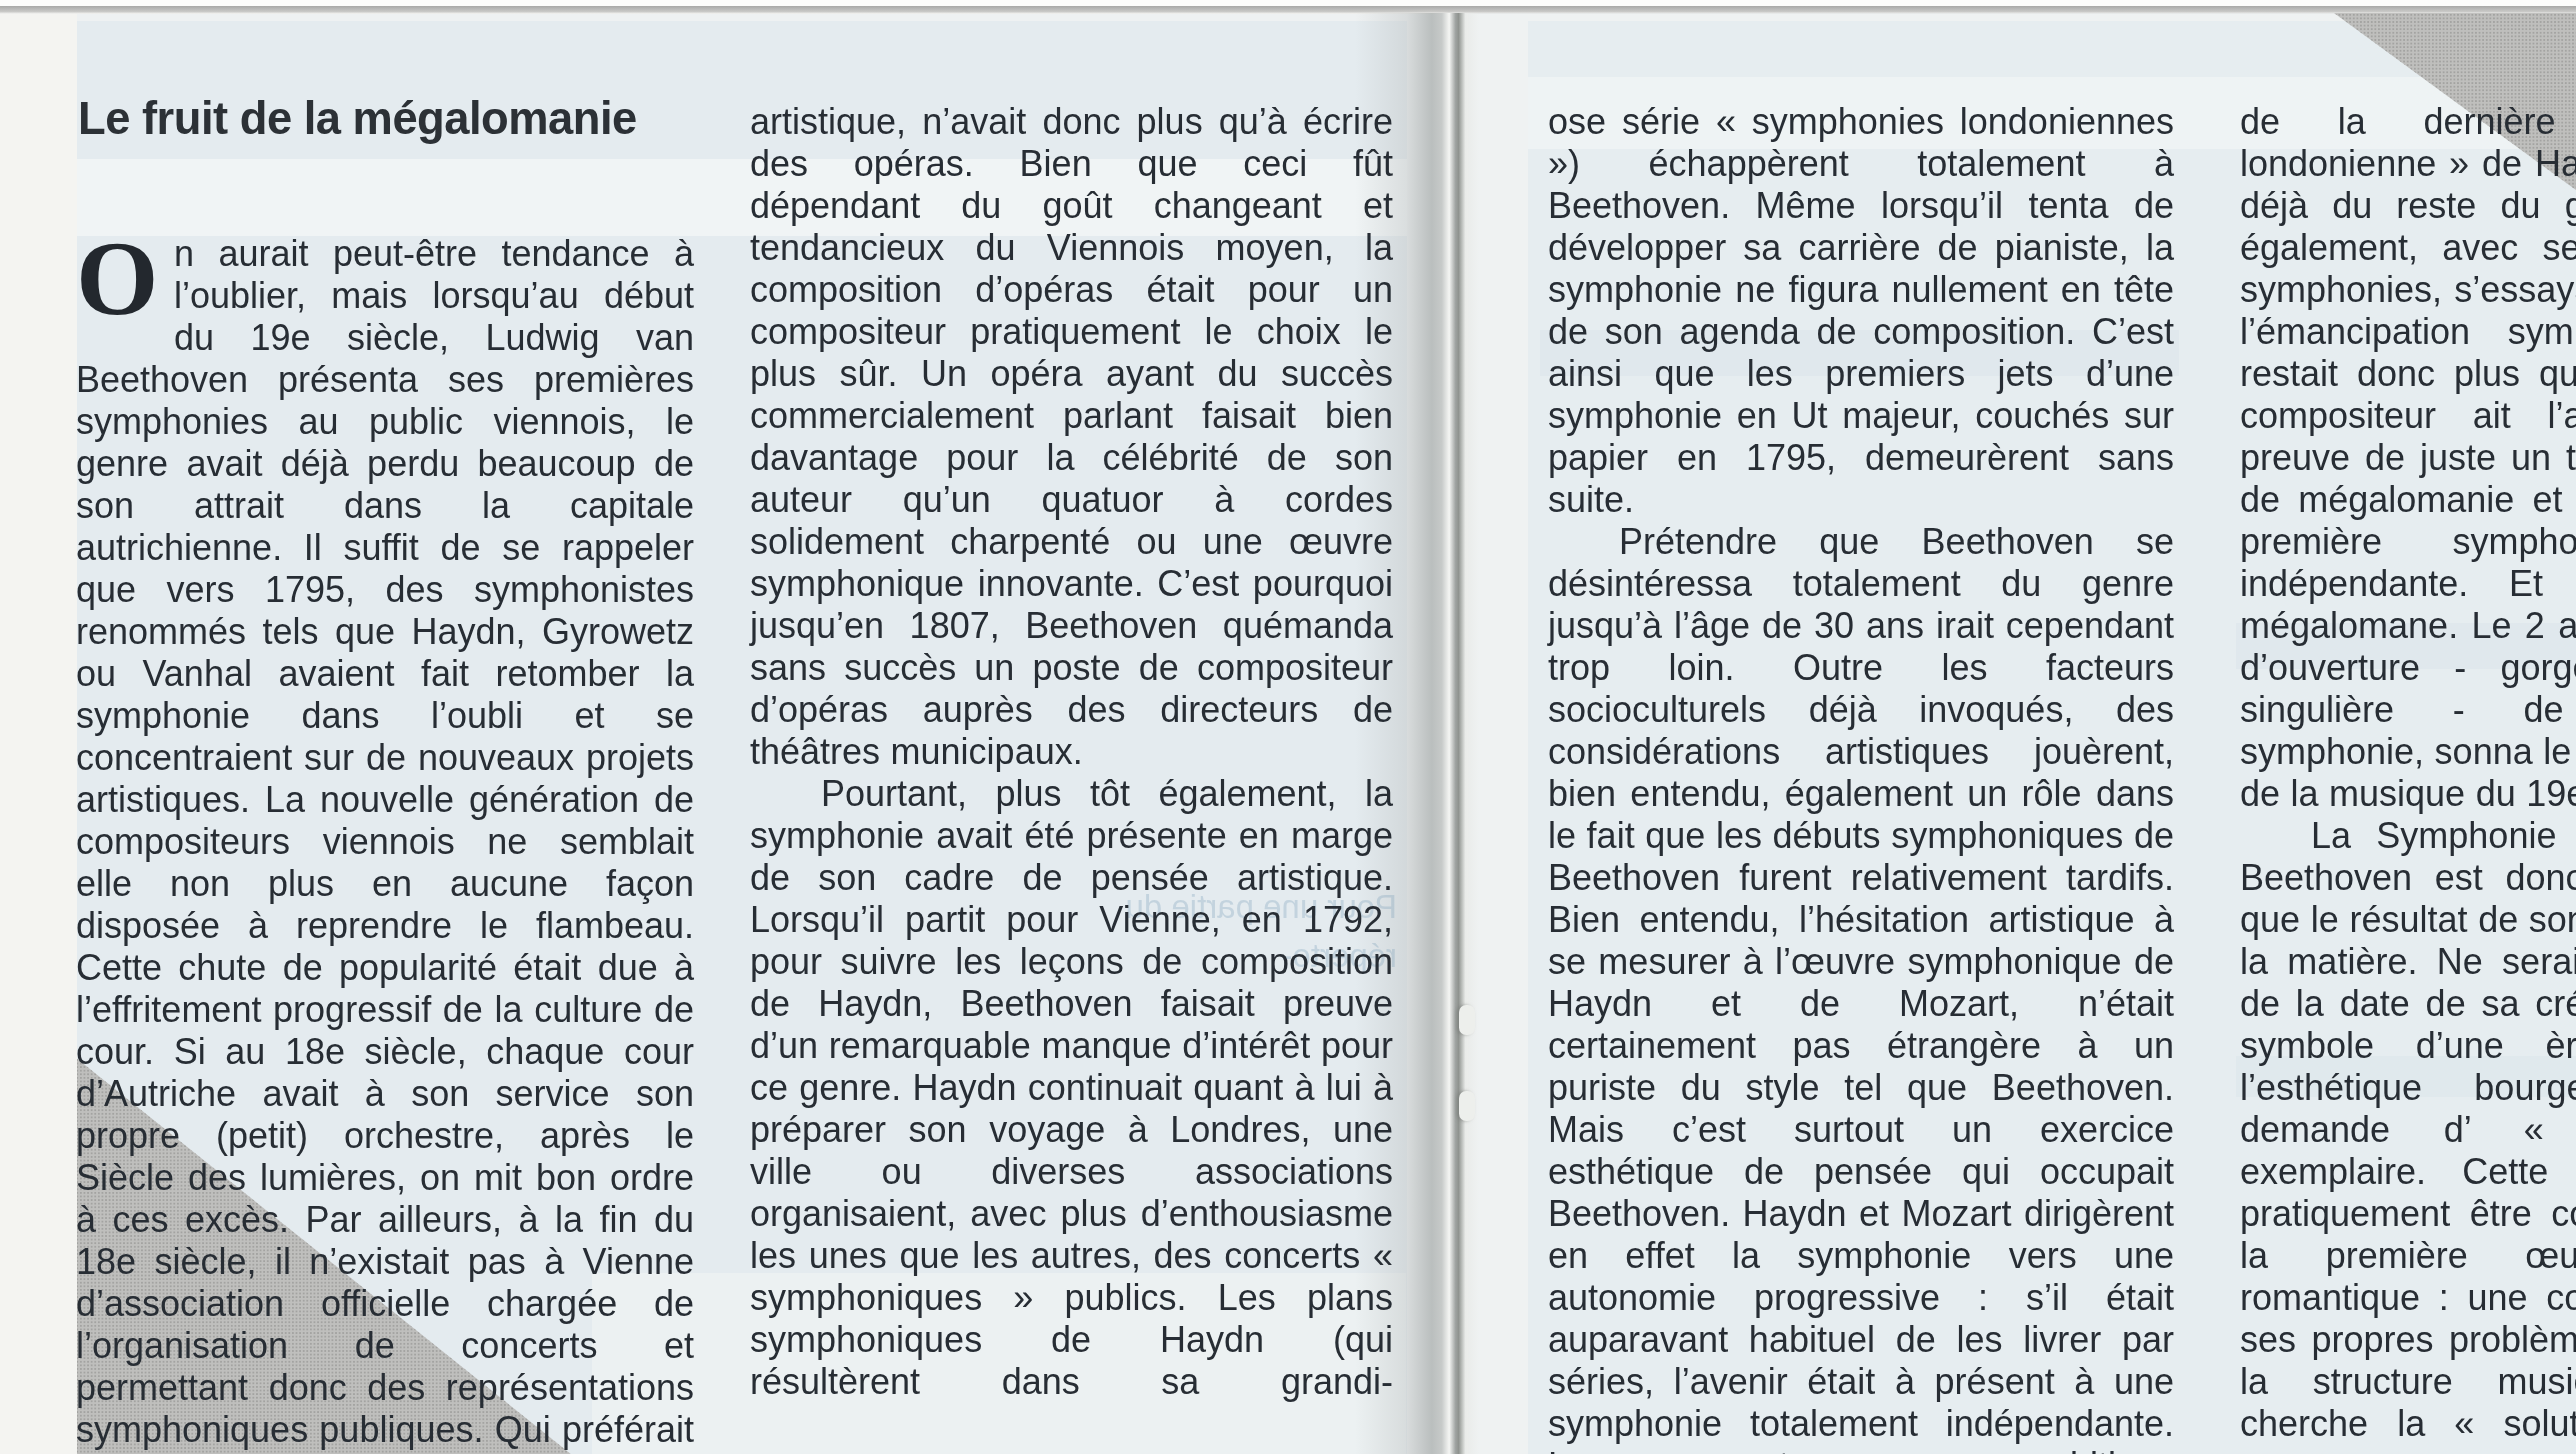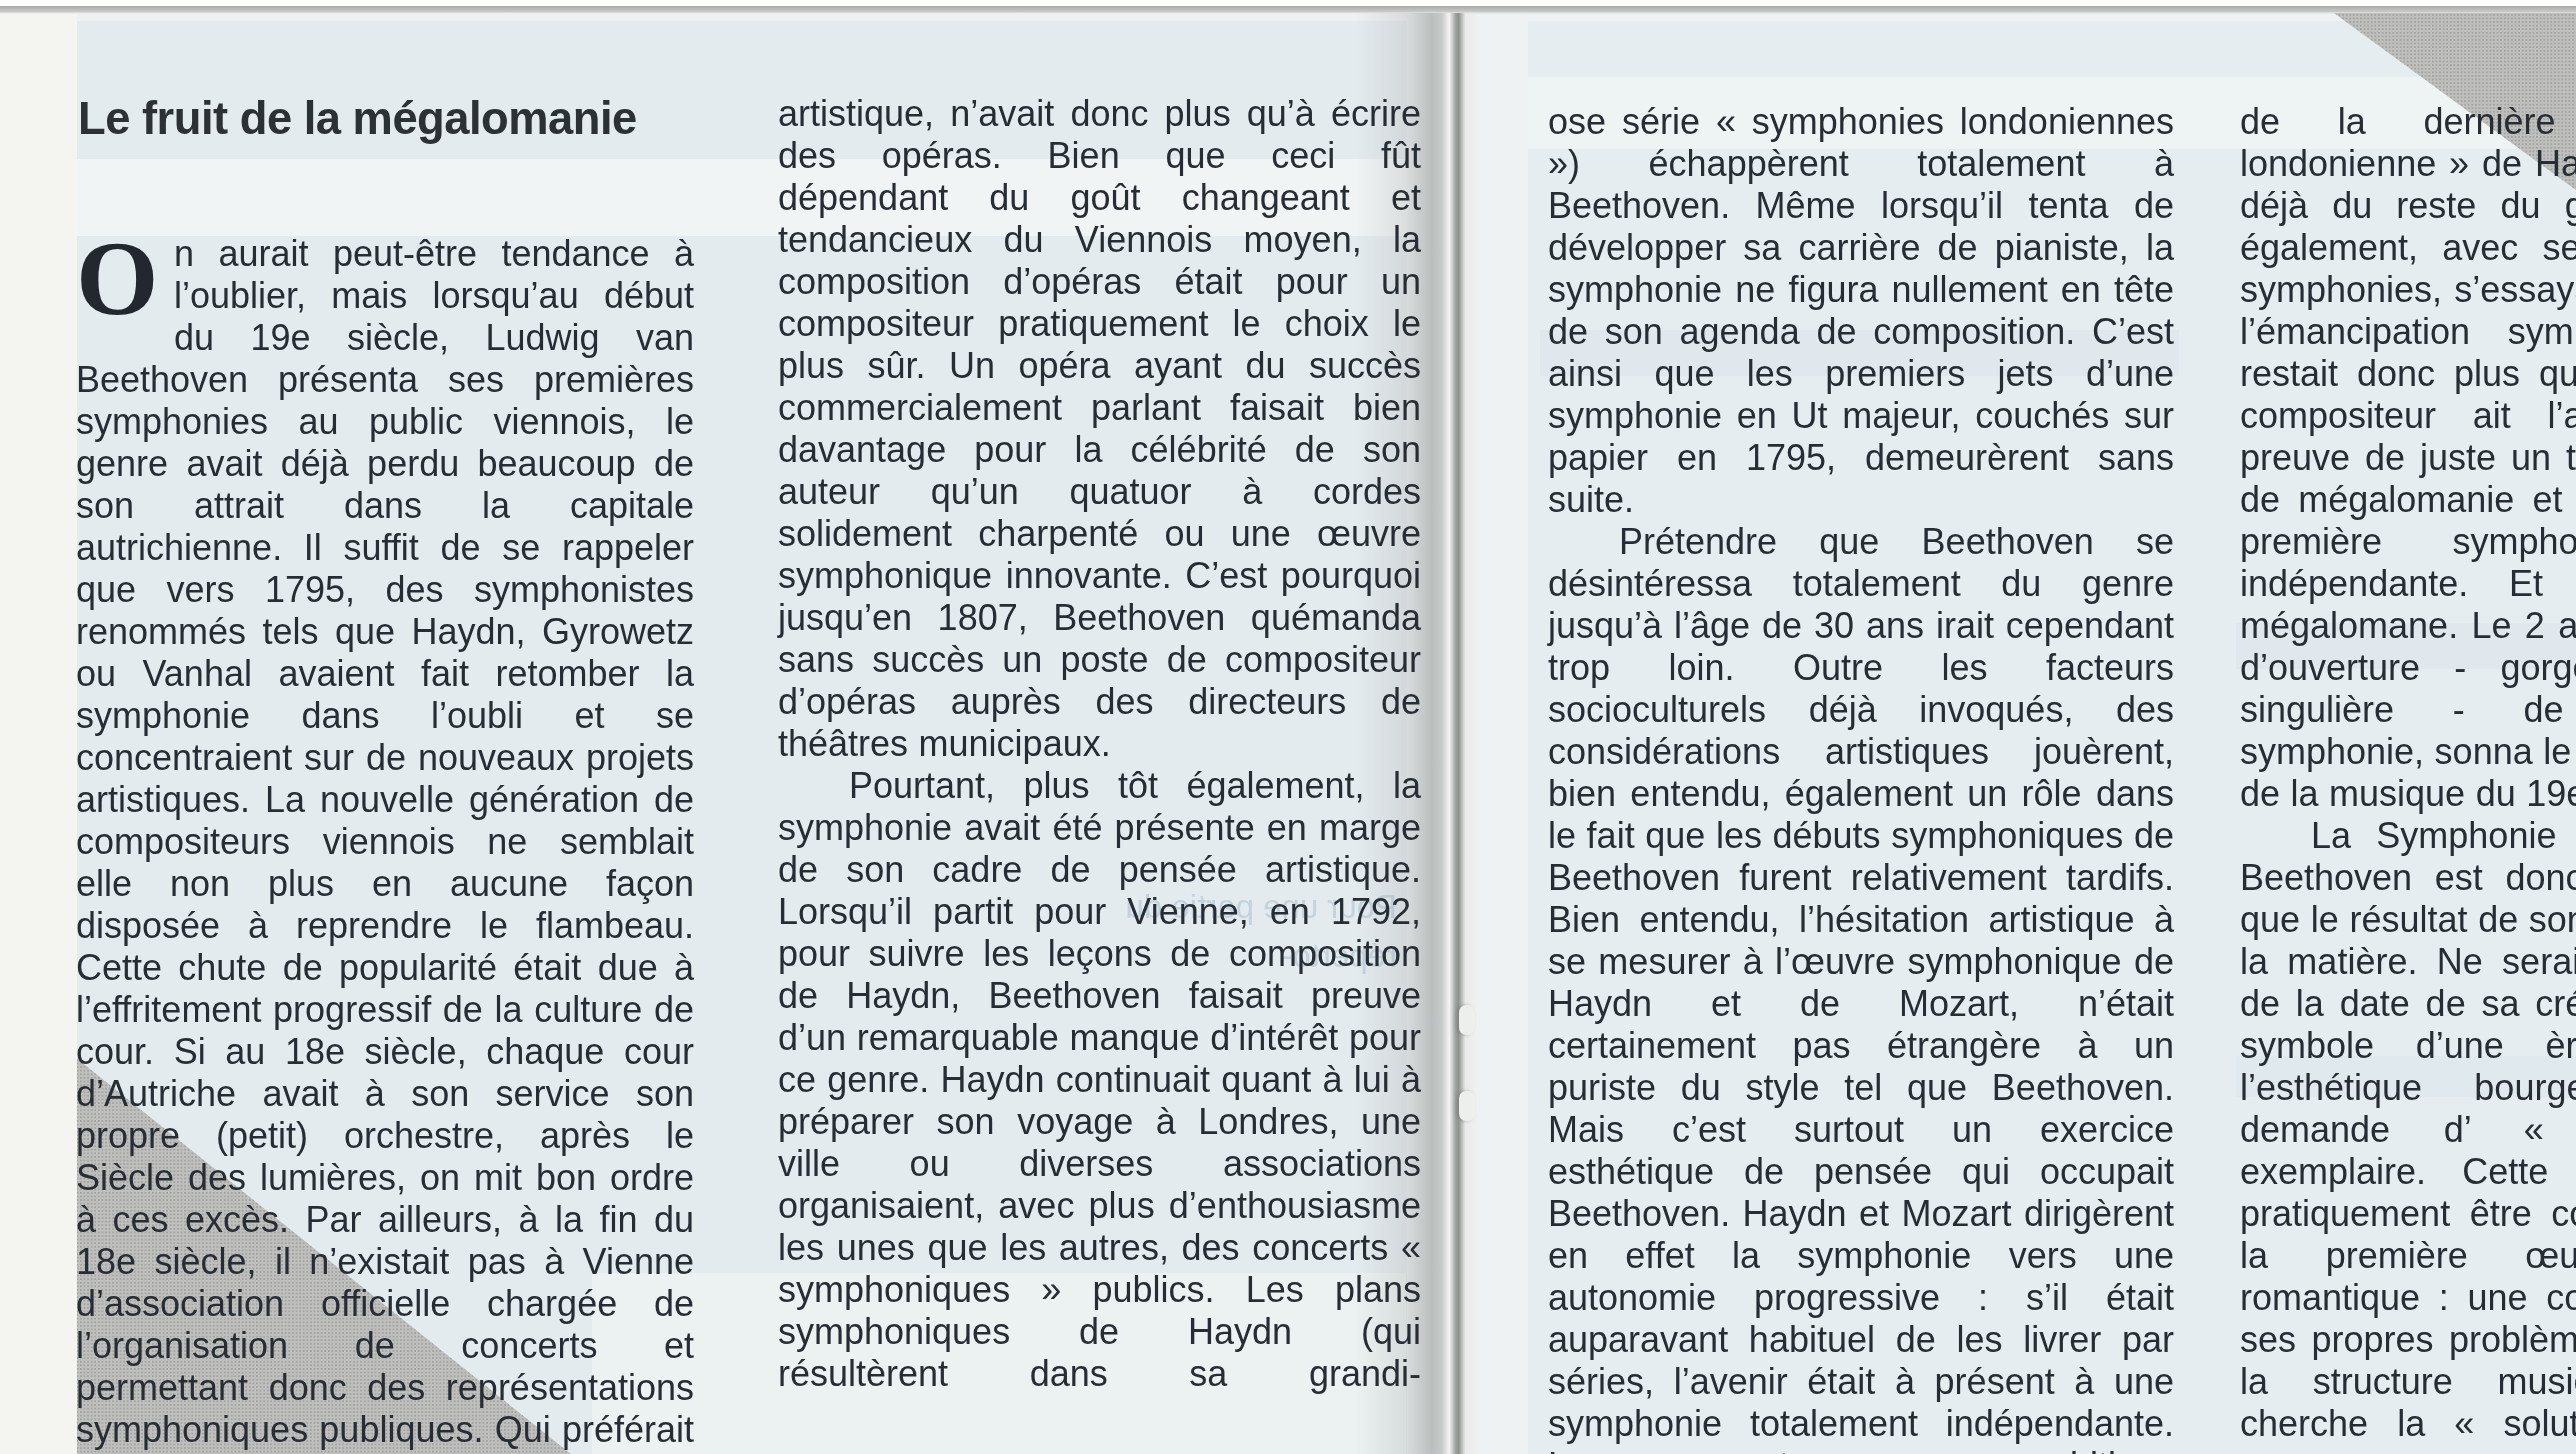--- a/index.html
+++ b/index.html
@@ -54,21 +54,21 @@
   
   .title{position:absolute;left:78px;top:91px;width:1262px;
      font-size:46px;font-weight:700;letter-spacing:-0.5px;color:#2c3136;
      transform:scaleX(.985);transform-origin:left top;white-space:nowrap;}
   .col{position:absolute;color:#272d34;font-size:36px;line-height:42px;
      text-align:justify;word-spacing:0.5px;}
   .col p{margin:0;padding:0;}
   .col p.indent{text-indent:71px;}
   .col p.flow{text-align-last:justify;}
   .col1{left:76px;top:233px;width:618px;}
-  .col2{left:750px;top:93px;width:643px;margin-left:28px;}
+  .col2{left:750px;top:101px;width:643px;}
   .col3{left:1548px;top:101px;width:626px;}
   .col4{left:2240px;top:101px;width:625px;}
   .dropcap{float:left;font-family:"Liberation Serif",serif;font-weight:700;
      font-size:106px;line-height:81px;margin:5.2px 15.5px 0 0;color:#23282e;}
 
   
   .bleed{position:absolute;left:1036px;top:882px;width:361px;
      font-size:33px;line-height:49px;color:rgba(112,150,180,.28);
      transform:scaleX(-1);text-align:left;}
 </style>

